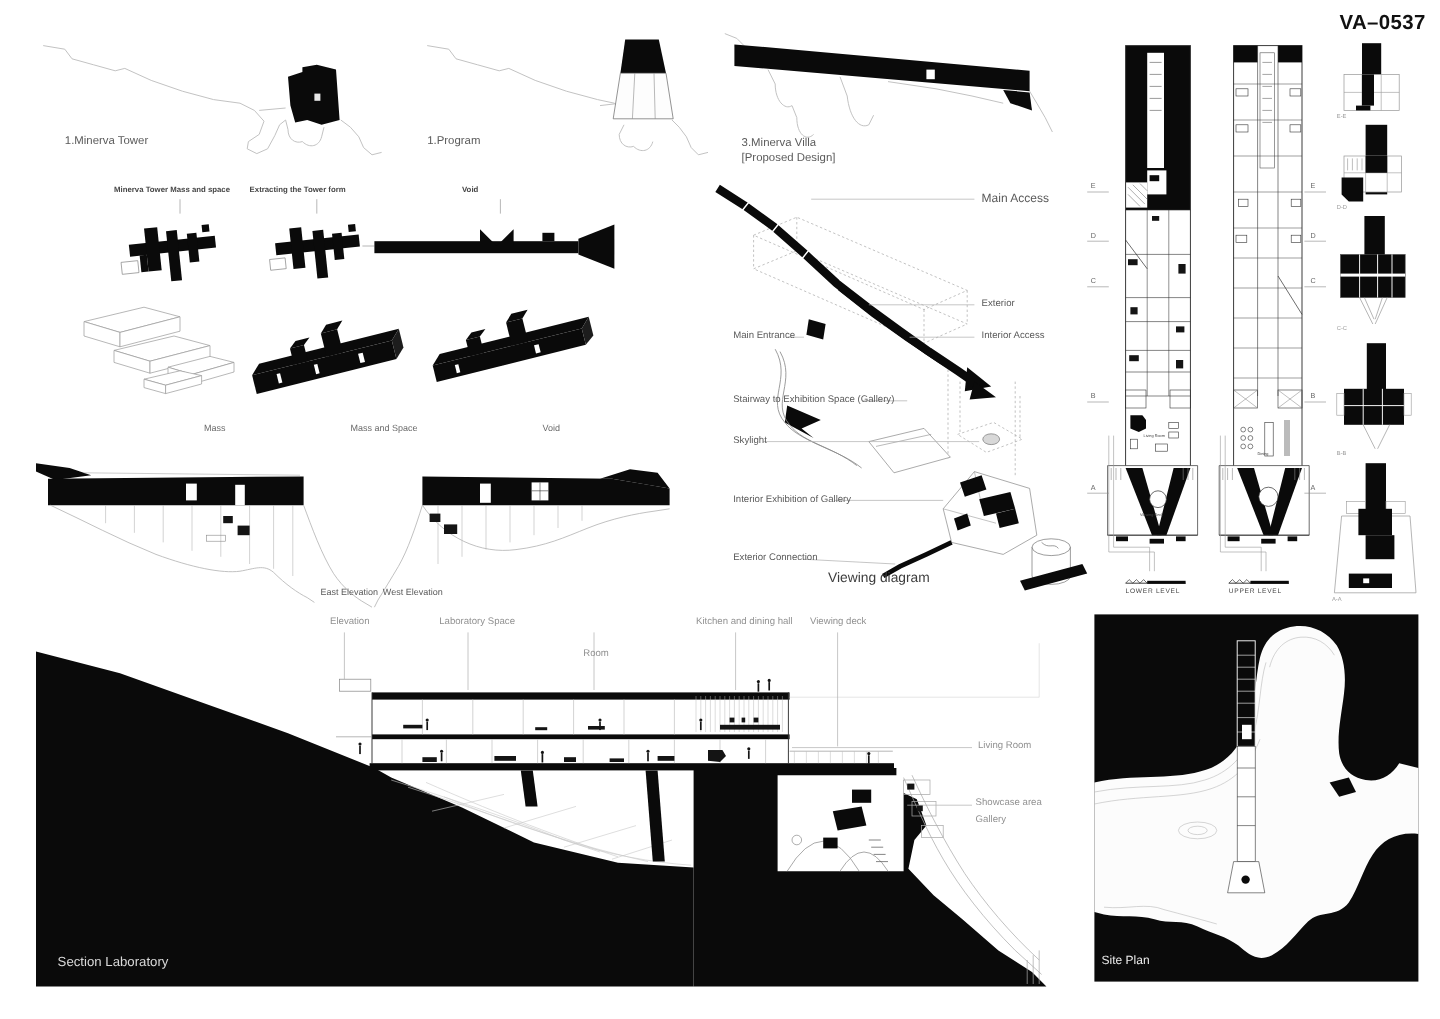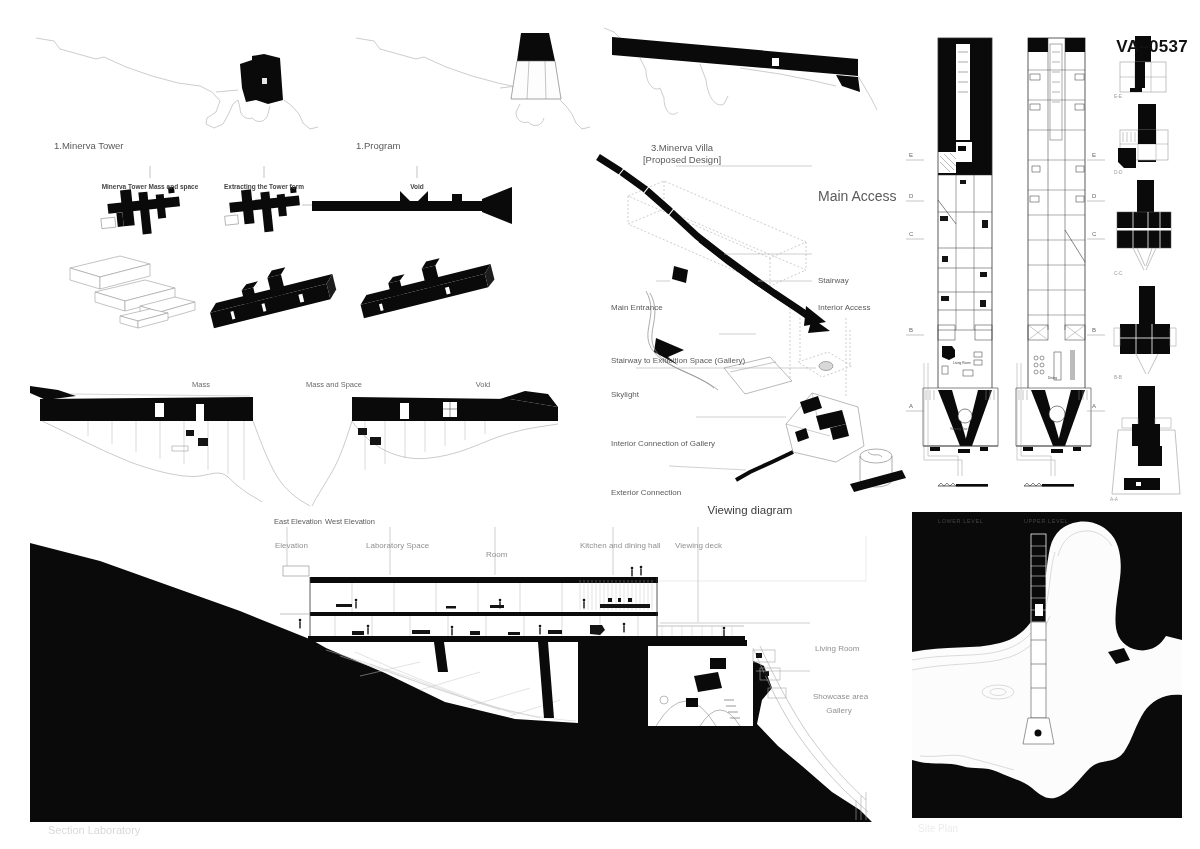--- a/index.html
+++ b/index.html
@@ -1,20 +1,20 @@
 <!DOCTYPE html>
 <html><head>
 <meta charset="utf-8">
 <style>
   html,body{margin:0;padding:0;background:#ffffff;}
   #board{position:relative;width:1200px;height:849px;background:#ffffff;overflow:hidden;
          font-family:"Liberation Sans",sans-serif;}
   #board svg{position:absolute;left:0;top:0;}
-  .lbl{position:absolute;white-space:nowrap;color:#5a5a5a;line-height:1.25;margin-top:28px;}
-  .c{text-align:center;}
+  .lbl{position:absolute;white-space:nowrap;color:#5a5a5a;line-height:1.25;}
+  .c{}
   text{font-family:"Liberation Sans",sans-serif;}
 </style>
 </head>
 <body>
 
 <div id="board">
 
 <svg width="1200" height="849" viewBox="0 0 1200 849">
   <defs>
     <g id="fig">
@@ -444,36 +444,36 @@
   <div class="lbl c" style="left:208px;top:155px;width:112px;font-size:6.5px;font-weight:bold;color:#454545">Extracting the Tower form</div>
   <div class="lbl c" style="left:385px;top:155px;width:64px;font-size:6.5px;font-weight:bold;color:#454545">Void</div>
 
   <div class="lbl c" style="left:170px;top:352px;width:62px;font-size:7.5px;color:#6a6a6a">Mass</div>
   <div class="lbl c" style="left:292px;top:352px;width:84px;font-size:7.5px;color:#6a6a6a">Mass and Space</div>
   <div class="lbl c" style="left:452px;top:352px;width:62px;font-size:7.5px;color:#6a6a6a">Void</div>
 
   <div class="lbl c" style="left:267px;top:489px;width:62px;font-size:7.5px">East Elevation</div>
   <div class="lbl c" style="left:319px;top:489px;width:62px;font-size:7.5px">West Elevation</div>
 
-  <div class="lbl" style="left:818px;top:160px;font-size:14px">Main Access</div>
-  <div class="lbl" style="left:818px;top:248px;font-size:8px">Stairway</div>
+  <div class="lbl" style="left:818px;top:160px;font-size:10px">Main Access</div>
+  <div class="lbl" style="left:818px;top:248px;font-size:8px">Exterior</div>
   <div class="lbl" style="left:818px;top:275px;font-size:8px">Interior Access</div>
   <div class="lbl" style="left:611px;top:275px;font-size:8px">Main Entrance</div>
   <div class="lbl" style="left:611px;top:328px;font-size:8px">Stairway to Exhibition Space (Gallery)</div>
   <div class="lbl" style="left:611px;top:362px;font-size:8px">Skylight</div>
-  <div class="lbl" style="left:611px;top:411px;font-size:8px">Interior Connection of Gallery</div>
+  <div class="lbl" style="left:611px;top:411px;font-size:8px">Interior Exhibition of Gallery</div>
   <div class="lbl" style="left:611px;top:460px;font-size:8px">Exterior Connection</div>
   <div class="lbl c" style="left:690px;top:475px;width:120px;font-size:11.5px;color:#3d3d3d">Viewing diagram</div>
 
   <div class="lbl" style="left:938px;top:490px;font-size:5.5px;color:#444;letter-spacing:0.6px">LOWER LEVEL</div>
   <div class="lbl" style="left:1024px;top:490px;font-size:5.5px;color:#444;letter-spacing:0.6px">UPPER LEVEL</div>
 
   <div class="lbl" style="left:275px;top:513px;font-size:8px;color:#919191">Elevation</div>
   <div class="lbl" style="left:366px;top:513px;font-size:8px;color:#919191">Laboratory Space</div>
-  <div class="lbl" style="left:486px;top:522px;font-size:8px;color:#919191">Room</div>
+  <div class="lbl" style="left:486px;top:540px;font-size:8px;color:#919191">Room</div>
   <div class="lbl" style="left:580px;top:513px;font-size:8px;color:#919191">Kitchen and dining hall</div>
   <div class="lbl" style="left:675px;top:513px;font-size:8px;color:#919191">Viewing deck</div>
   <div class="lbl" style="left:815px;top:616px;font-size:8px;color:#919191">Living Room</div>
   <div class="lbl" style="left:813px;top:664px;font-size:8px;color:#919191">Showcase area</div>
   <div class="lbl c" style="left:813px;top:678px;width:52px;font-size:8px;color:#919191">Gallery</div>
   <div class="lbl" style="left:48px;top:796px;font-size:11px;color:#d9d9d9">Section Laboratory</div>
 
   <div class="lbl" style="left:918px;top:795px;font-size:10px;color:#ececec">Site Plan</div>
 </div>
 

